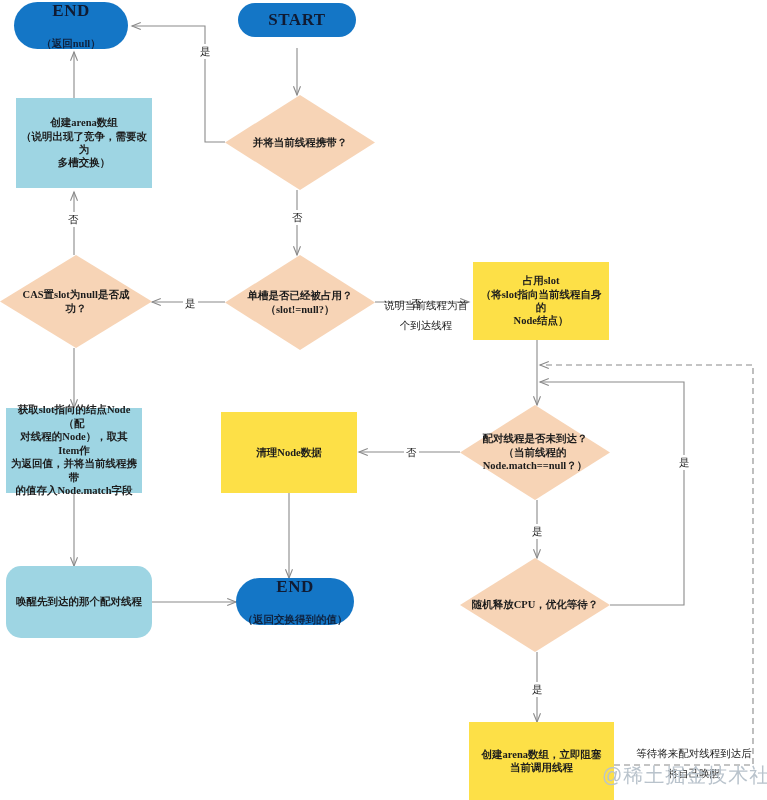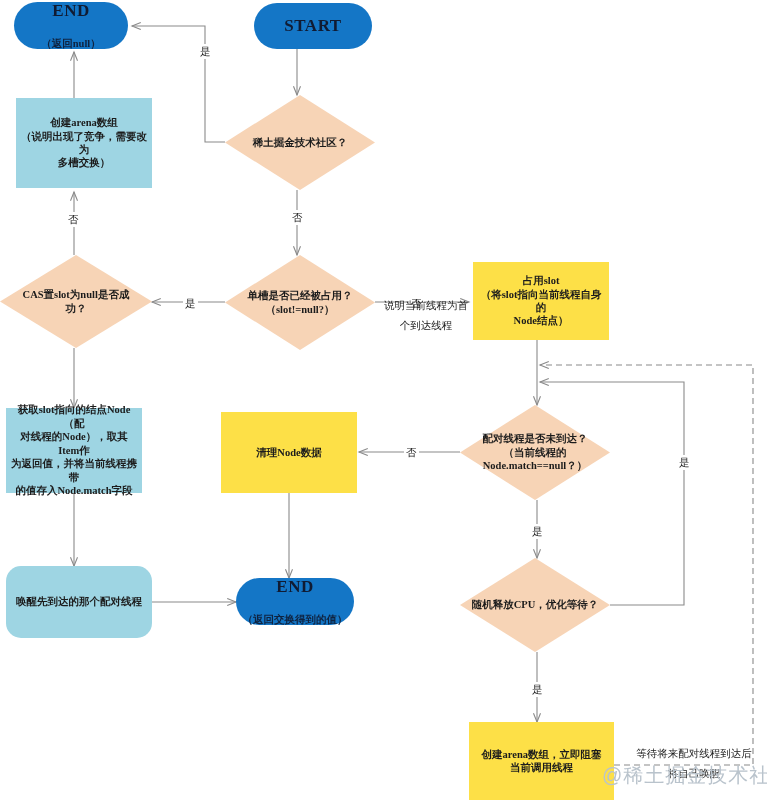--- a/index.html
+++ b/index.html
@@ -162,35 +162,35 @@
     <g stroke="#8a8a8a" stroke-width="1.1" fill="none" stroke-dasharray="6,4" marker-end="url(#arrow)">
       <path d="M614,765 L753,765 L753,365 L540,365"></path>
     </g>
   </svg>
 
   <div class="node terminal" style="left:14px; top:2px; width:114px; height:47px;">
     <span class="big">END</span>
     <span class="small">（返回null）</span>
   </div>
 
-  <div class="node terminal" style="left:254px; top:3px; width:118px; height:46px;font-family:Liberation Serif, serif;">
+  <div class="node terminal" style="left:238px; top:3px; width:118px; height:34px;font-family:Liberation Serif, serif;">
     <span class="big">START</span>
   </div>
 
   <div class="node process" style="left:16px; top:98px; width:136px; height:90px;">
     <span>创建arena数组
 （说明出现了竞争，需要改为
 多槽交换）</span>
   </div>
 
   <div class="decision-wrap" style="left:225px; top:95px; width:150px; height:95px;">
     <svg class="decision-shape" viewBox="0 0 150 95" preserveAspectRatio="none">
       <polygon points="75,0 150,47.5 75,95 0,47.5" fill="#f7d4b6"></polygon>
     </svg>
-    <div class="decision-label">稀土掘金技术社区？</div>
+    <div class="decision-label">并将当前线程携带？</div>
   </div>
 
   <div class="decision-wrap" style="left:225px; top:255px; width:150px; height:95px;">
     <svg class="decision-shape" viewBox="0 0 150 95" preserveAspectRatio="none">
       <polygon points="75,0 150,47.5 75,95 0,47.5" fill="#f7d4b6"></polygon>
     </svg>
     <div class="decision-label">单槽是否已经被占用？
 （slot!=null?）</div>
   </div>
 

